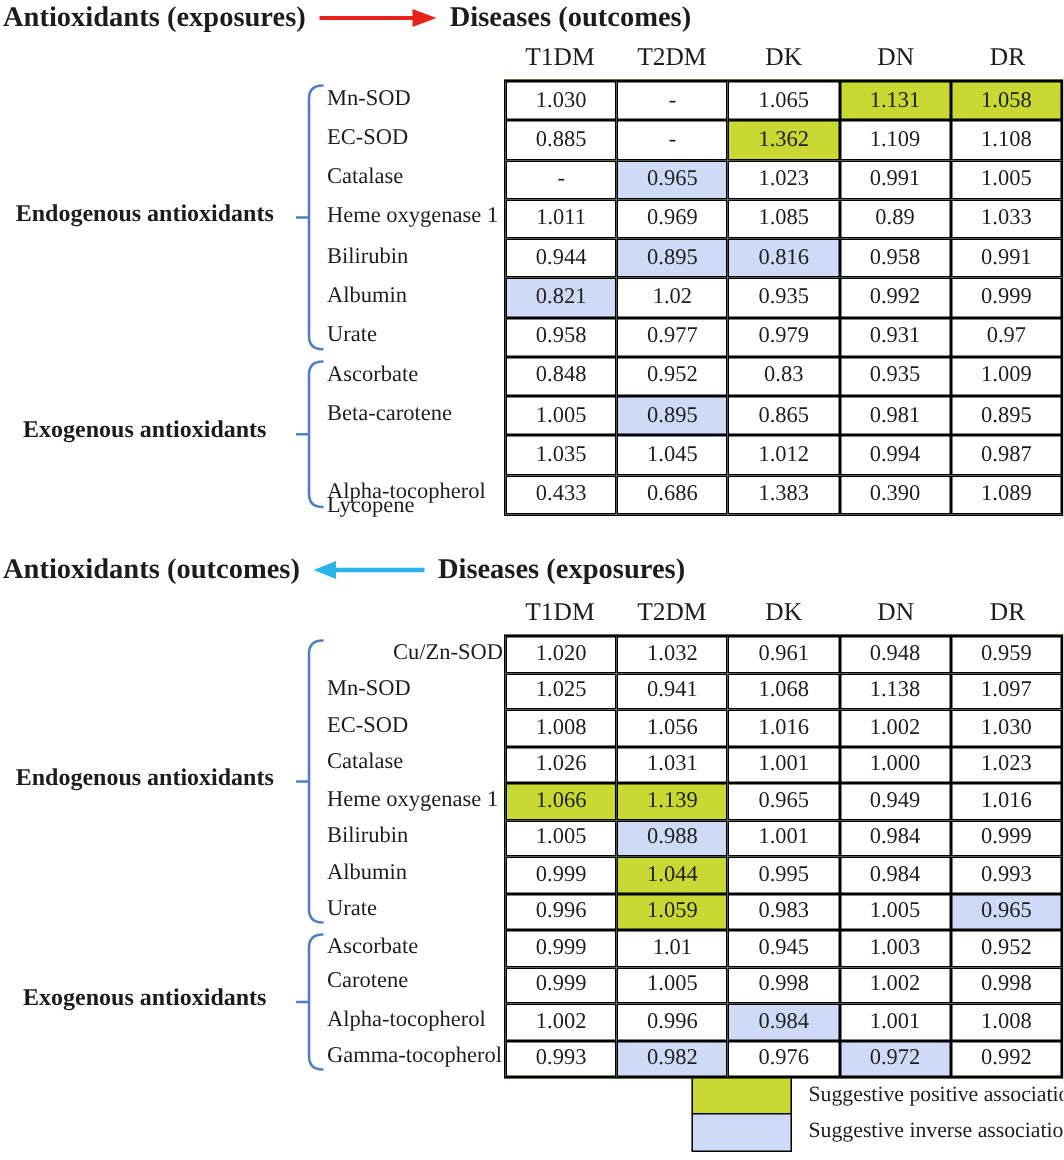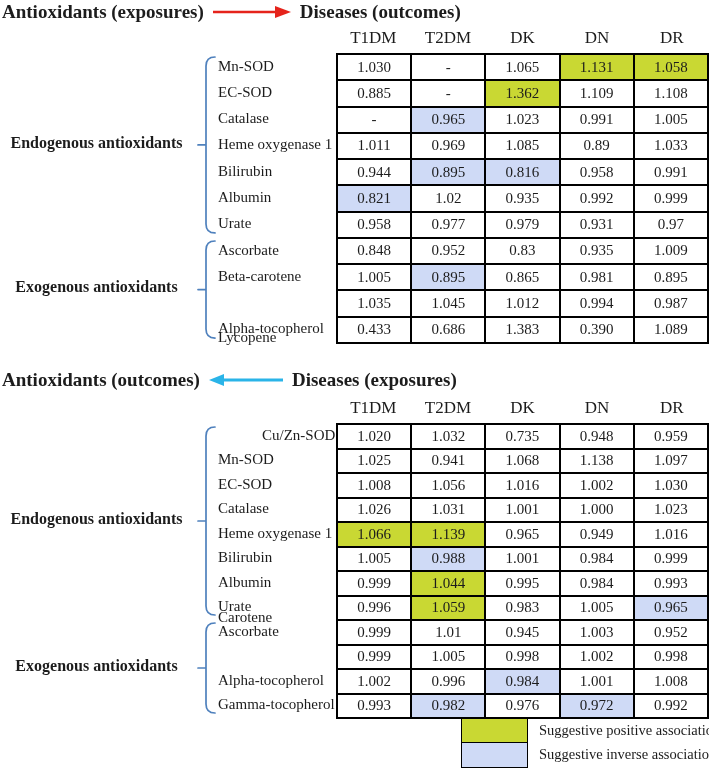--- a/index.html
+++ b/index.html
@@ -178,27 +178,27 @@
     </div>
     <div class="row-label" style="top: 423px; height: 24.5px; margin-left: 44px;">Cu/Zn-SOD</div>
     <div class="row-label" style="top: 447.5px; height: 24.5px;">Mn-SOD</div>
     <div class="row-label" style="top: 472px; height: 24.5px;">EC-SOD</div>
     <div class="row-label" style="top: 496.5px; height: 24.5px;">Catalase</div>
     <div class="row-label" style="top: 521px; height: 24.5px;">Heme oxygenase 1</div>
     <div class="row-label" style="top: 545.5px; height: 24.5px;">Bilirubin</div>
     <div class="row-label" style="top: 570px; height: 24.5px;">Albumin</div>
     <div class="row-label" style="top: 594.5px; height: 24.5px;">Urate</div>
     <div class="row-label" style="top: 619px; height: 24.5px;">Ascorbate</div>
-    <div class="row-label" style="top: 605px; height: 24.5px;">Carotene</div>
+    <div class="row-label" style="top: 642px; height: 24.5px;">Carotene</div>
     <div class="row-label" style="top: 668px; height: 24.5px;">Alpha-tocopherol</div>
     <div class="row-label" style="top: 692.5px; height: 24.5px;">Gamma-tocopherol</div>
     <div class="or-grid" style="top: 423px; grid-auto-rows: 24.5px;">
       <div class="cell">1.020</div>
       <div class="cell">1.032</div>
-      <div class="cell">0.735</div>
+      <div class="cell">0.961</div>
       <div class="cell">0.948</div>
       <div class="cell">0.959</div>
       <div class="cell">1.025</div>
       <div class="cell">0.941</div>
       <div class="cell">1.068</div>
       <div class="cell">1.138</div>
       <div class="cell">1.097</div>
       <div class="cell">1.008</div>
       <div class="cell">1.056</div>
       <div class="cell">1.016</div>

